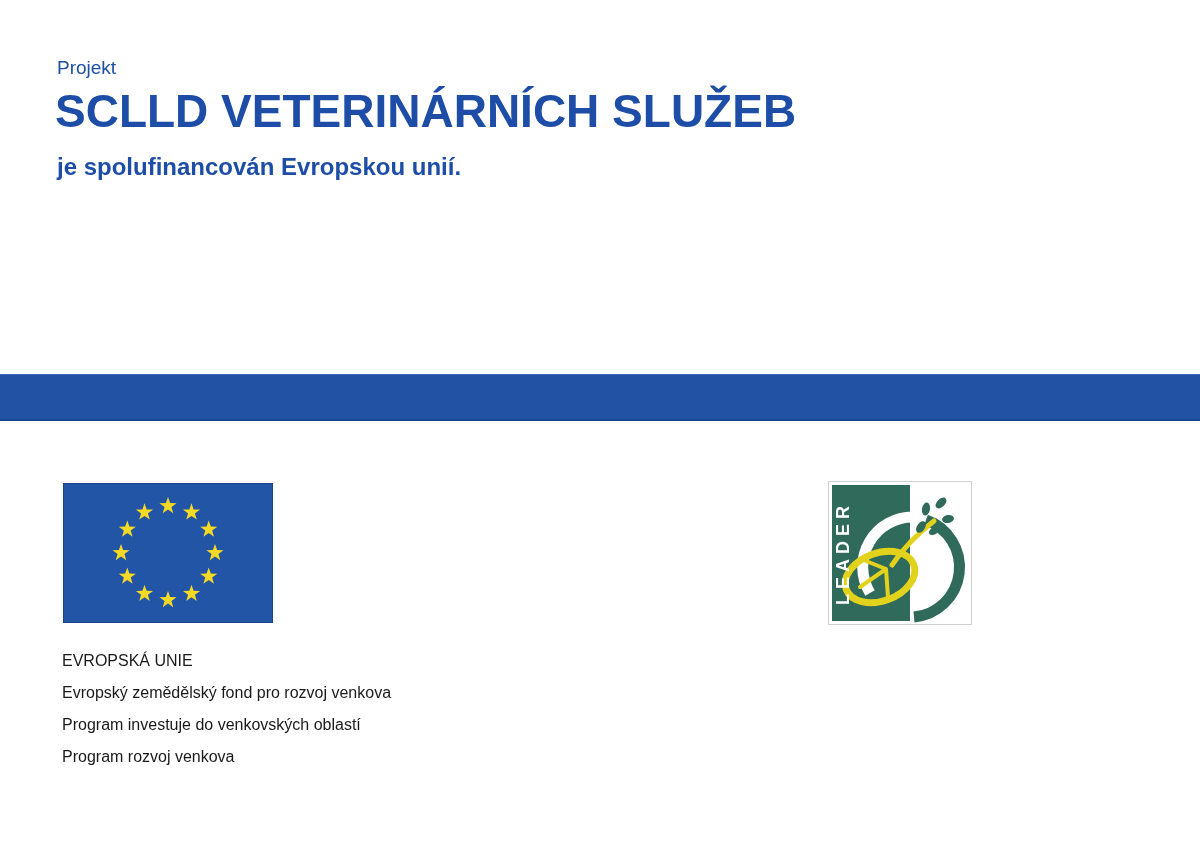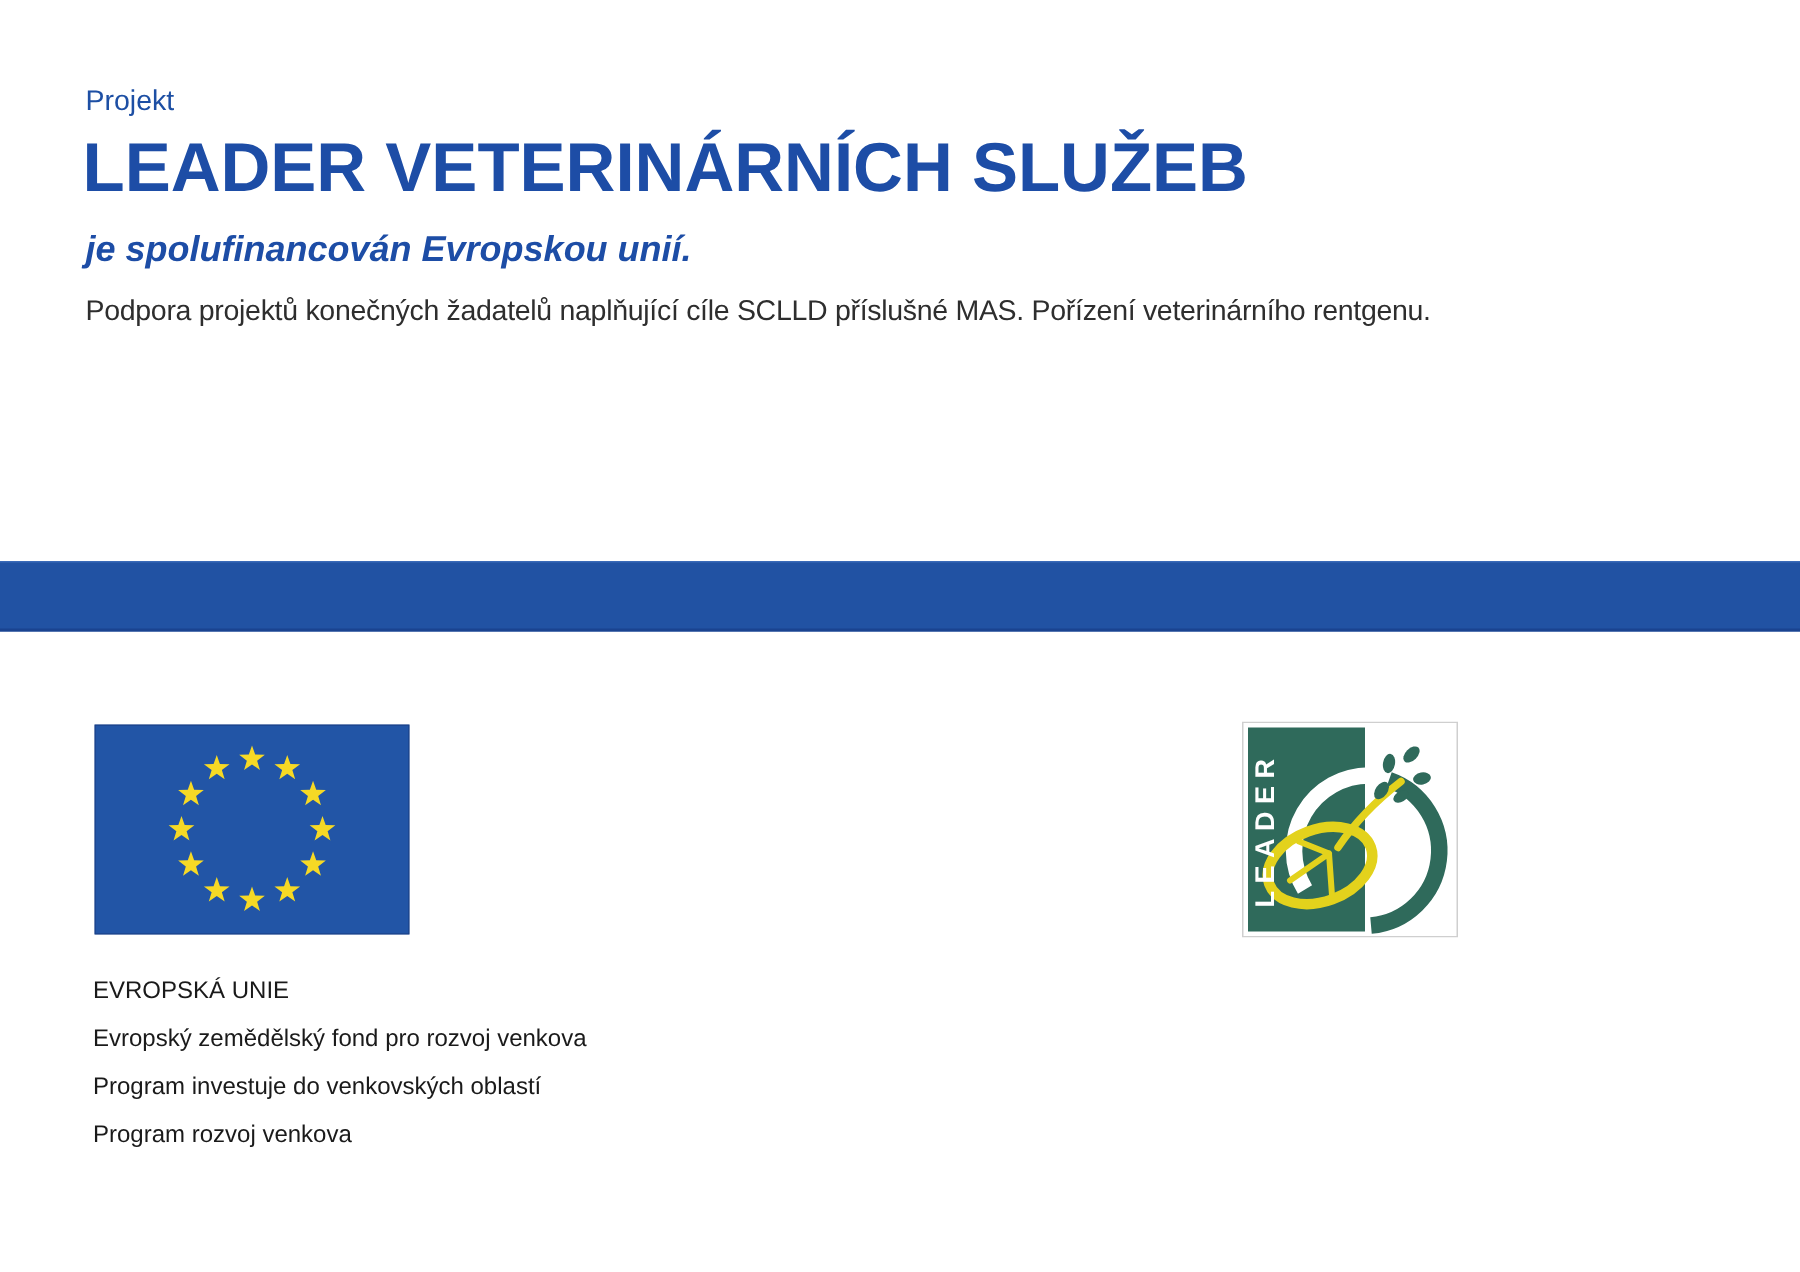--- a/index.html
+++ b/index.html
@@ -18,21 +18,20 @@
   }
   .poster-title {
     position: absolute; left: 55px; top: 84px;
     font-size: 46px; font-weight: 700; color: #1d4da6;
     letter-spacing: 0px; white-space: nowrap;
   }
   .poster-subtitle {
     position: absolute; left: 57px; top: 153px;
     font-size: 24px; font-weight: 700; color: #1d4da6;
     white-space: nowrap;
-    font-style: italic;
   }
   .poster-description {
     position: absolute; left: 57px; top: 197px;
     font-size: 19px; font-weight: 400; color: #2e2e2e;
     white-space: nowrap; letter-spacing: -0.2px;
   }
 
   .divider-bar {
     position: absolute; left: 0; top: 374px;
     width: 1200px; height: 47px;
@@ -60,23 +59,22 @@
     font-size: 16px; line-height: 32px; font-weight: 400;
     white-space: nowrap;
   }
 </style>
 </head>
 <body>
 
 <div class="poster">
 
   <div class="projekt-label">Projekt</div>
-  <h1 class="poster-title">LEADER VETERINÁRNÍCH SLUŽEB</h1>
+  <h1 class="poster-title">SCLLD VETERINÁRNÍCH SLUŽEB</h1>
   <div class="poster-subtitle">je spolufinancován Evropskou unií.</div>
-  <div class="poster-description">Podpora projektů konečných žadatelů naplňující cíle SCLLD příslušné MAS. Pořízení veterinárního rentgenu.</div>
 
   <div class="divider-bar"></div>
 
   <svg class="eu-flag" viewBox="0 0 210 140" xmlns="http://www.w3.org/2000/svg">
     <defs>
       <path id="star" d="M0,-9 L2.12,-2.92 L8.56,-2.78 L3.42,1.11 L5.29,7.28 L0,3.6 L-5.29,7.28 L-3.42,1.11 L-8.56,-2.78 L-2.12,-2.92 Z"></path>
     </defs>
     <rect x="0" y="0" width="210" height="140" stroke="#1a3f85" stroke-width="1.5" fill="#2255a6"></rect>
     <g fill="#f6d925">
       <use href="#star" transform="translate(105,23)"></use>

